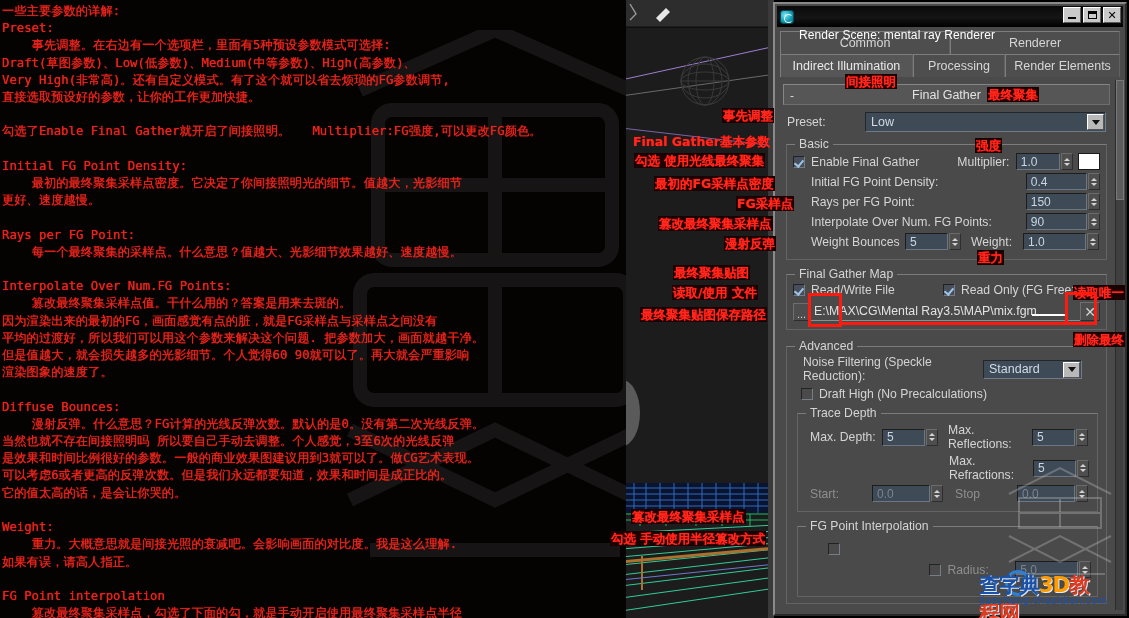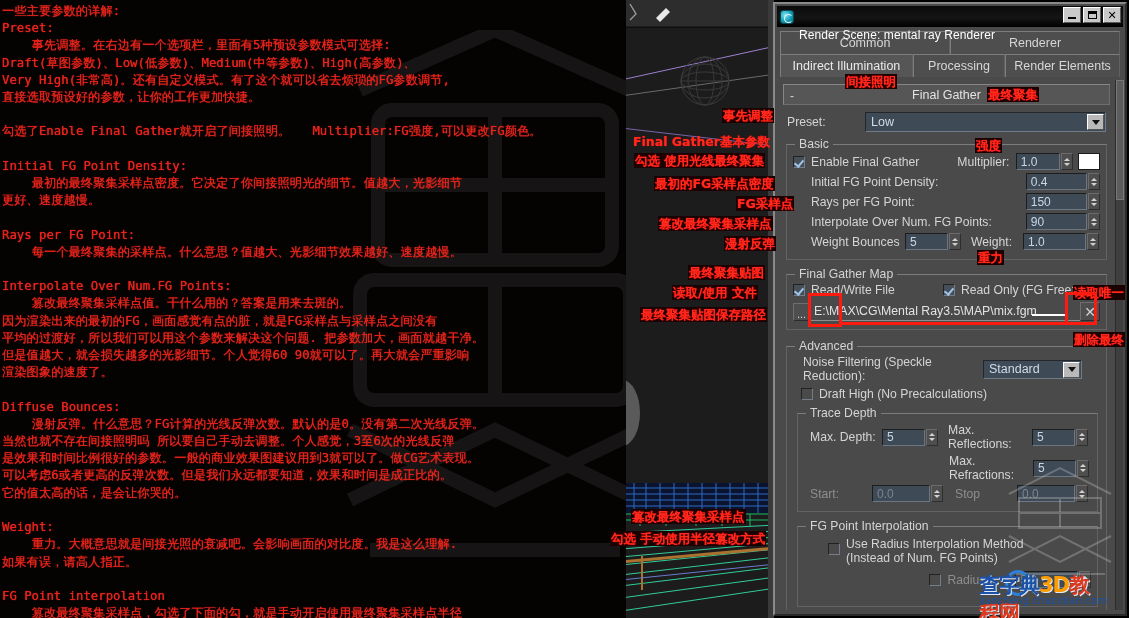--- a/index.html
+++ b/index.html
@@ -552,24 +552,20 @@
                 <i class="dn"></i>
               </div>
           </div>
         </div>
 
         <div class="group" style="margin:14px 4px 0 6px; padding-bottom:12px;">
           <div class="gtitle">FG Point Interpolation</div>
 
           <div class="row" style="margin:4px 2px; align-items:flex-start;">
             <div class="chk grey" style="margin-left:24px; margin-top:6px;"></div>
-            <div>
-              <div class="lbl">Use Radius Interpolation Method</div>
-              <div class="lbl">(Instead of Num. FG Points)</div>
-            </div>
           </div>
 
           <div class="row" style="margin:6px 2px;">
             <span style="width:126px;"></span>
             <div class="chk grey"></div>
             <span class="lbl dim" style="width:68px;">Radius:</span>
             <div class="field dim" style="width:63px;">5.0</div>
             <div class="spin">
                 <i class="up"></i>
                 <i class="dn"></i>
@@ -602,21 +598,21 @@
   <div class="whiteline" style="left:1032px; top:314px; width:36px;"></div>
 
   <div id="anno-layer">
       <div class="anno" style="left: 722px; top: 108px;">事先调整</div>
       <div class="anno nobg" style="left: 632px; top: 134px;">Final Gather基本参数</div>
       <div class="anno" style="left: 634px; top: 153px;">勾选 使用光线最终聚集</div>
       <div class="anno" style="left: 654px; top: 176px;">最初的FG采样点密度</div>
       <div class="anno" style="left: 736px; top: 196px;">FG采样点</div>
       <div class="anno" style="left: 658px; top: 216px;">篡改最终聚集采样点</div>
       <div class="anno" style="left: 724px; top: 236px;">漫射反弹</div>
-      <div class="anno" style="left: 688px; top: 265px;">最终聚集贴图</div>
+      <div class="anno" style="left: 673px; top: 265px;">最终聚集贴图</div>
       <div class="anno" style="left: 672px; top: 285px;">读取/使用 文件</div>
       <div class="anno" style="left: 640px; top: 307px;">最终聚集贴图保存路径</div>
       <div class="anno" style="left: 631px; top: 509px;">篡改最终聚集采样点</div>
       <div class="anno" style="left: 610px; top: 531px;">勾选 手动使用半径篡改方式</div>
       <div class="anno" style="left: 845px; top: 74px;">间接照明</div>
       <div class="anno" style="left: 987px; top: 87px;">最终聚集</div>
       <div class="anno" style="left: 975px; top: 138px;">强度</div>
       <div class="anno" style="left: 977px; top: 250px;">重力</div>
       <div class="anno" style="left: 1073px; top: 285px;">读取唯一</div>
       <div class="anno" style="left: 1073px; top: 332px;">删除最终</div>

